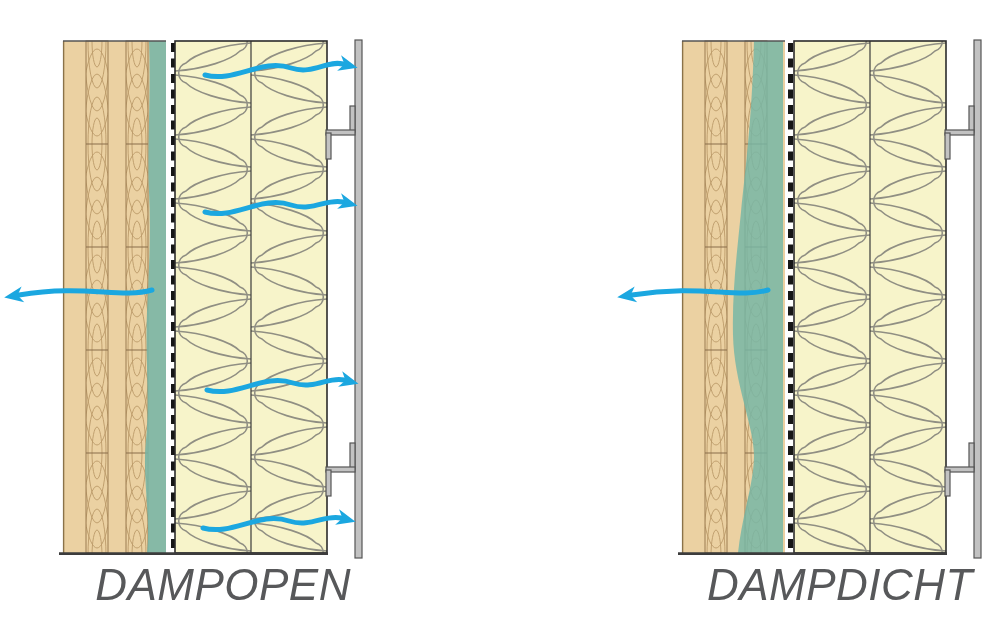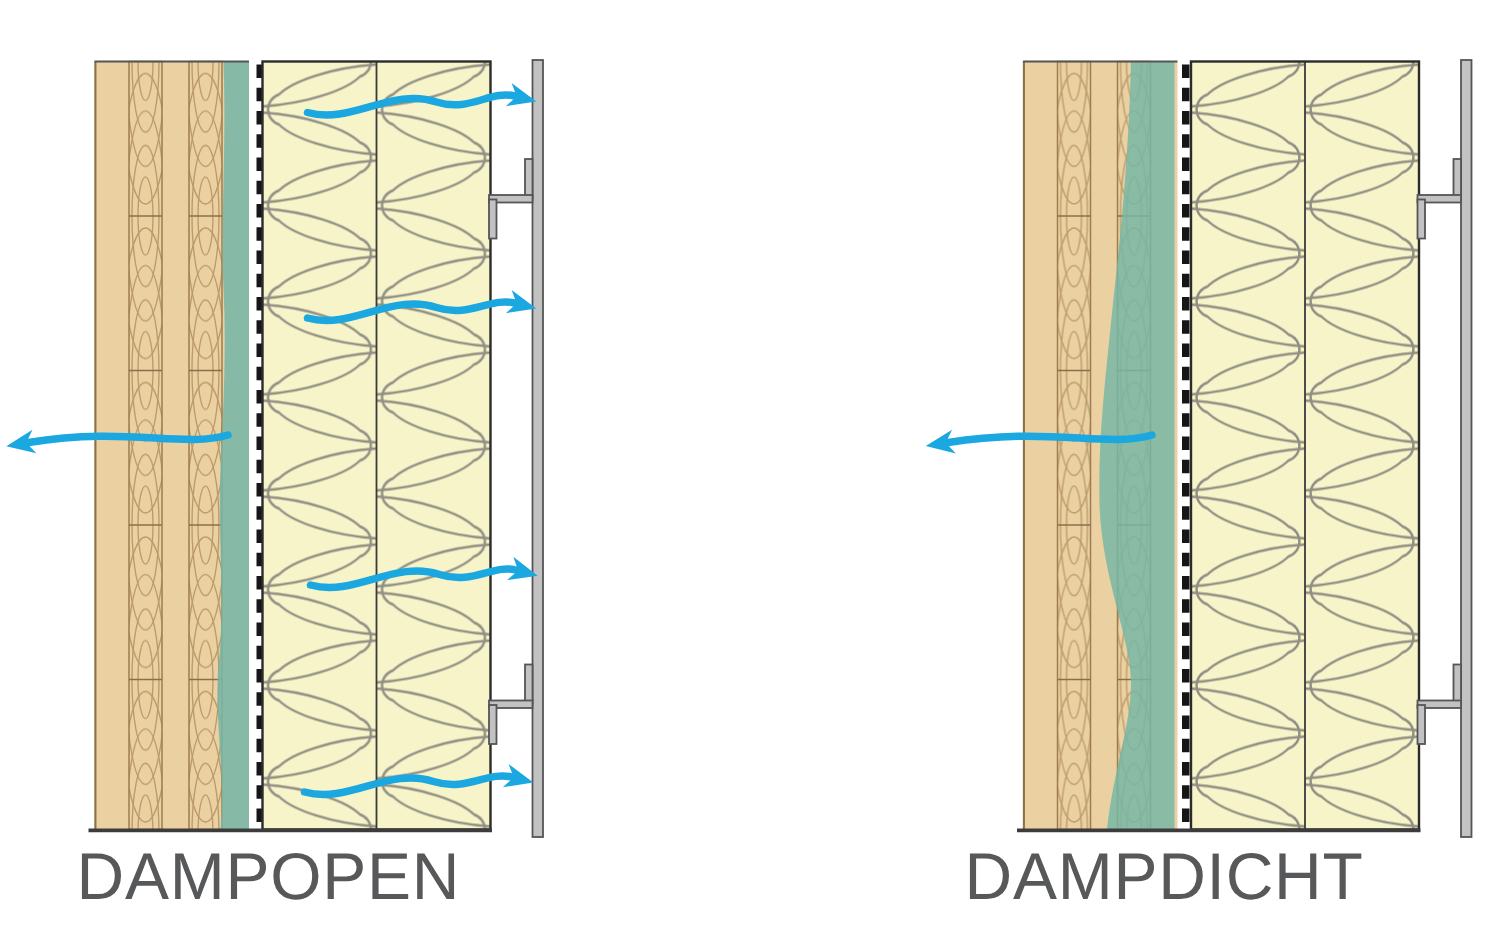--- a/index.html
+++ b/index.html
@@ -1,23 +1,23 @@
 <!DOCTYPE html>
 <html><head>
 <meta charset="utf-8">
 <style>
   html,body{margin:0;padding:0;background:#ffffff;}
   #canvas{position:relative;width:1000px;height:625px;background:#ffffff;overflow:hidden;
           font-family:"Liberation Sans", sans-serif;}
   #canvas svg{position:absolute;left:0;top:0;}
-  .wall-label{position:absolute;top:560px;width:300px;text-align:left;
+  .wall-label{position:absolute;top:560px;width:300px;text-align:right;
               font-size:44px;font-weight:400;color:#57585a;letter-spacing:0.5px;
-              font-family:"Liberation Sans", sans-serif;white-space:nowrap;}
+              font-family:"Liberation Sans", sans-serif;white-space:nowrap;font-style:italic;}
   #label-left{left:51px;}
-  #label-right{left:643px;}
+  #label-right{left:673px;}
 </style>
 </head>
 <body>
 
 <div id="canvas">
 
 <svg width="1000" height="625" viewBox="0 0 1000 625">
   <defs>
 
     <pattern id="wool" x="112" y="41" width="76" height="64" patternUnits="userSpaceOnUse">

